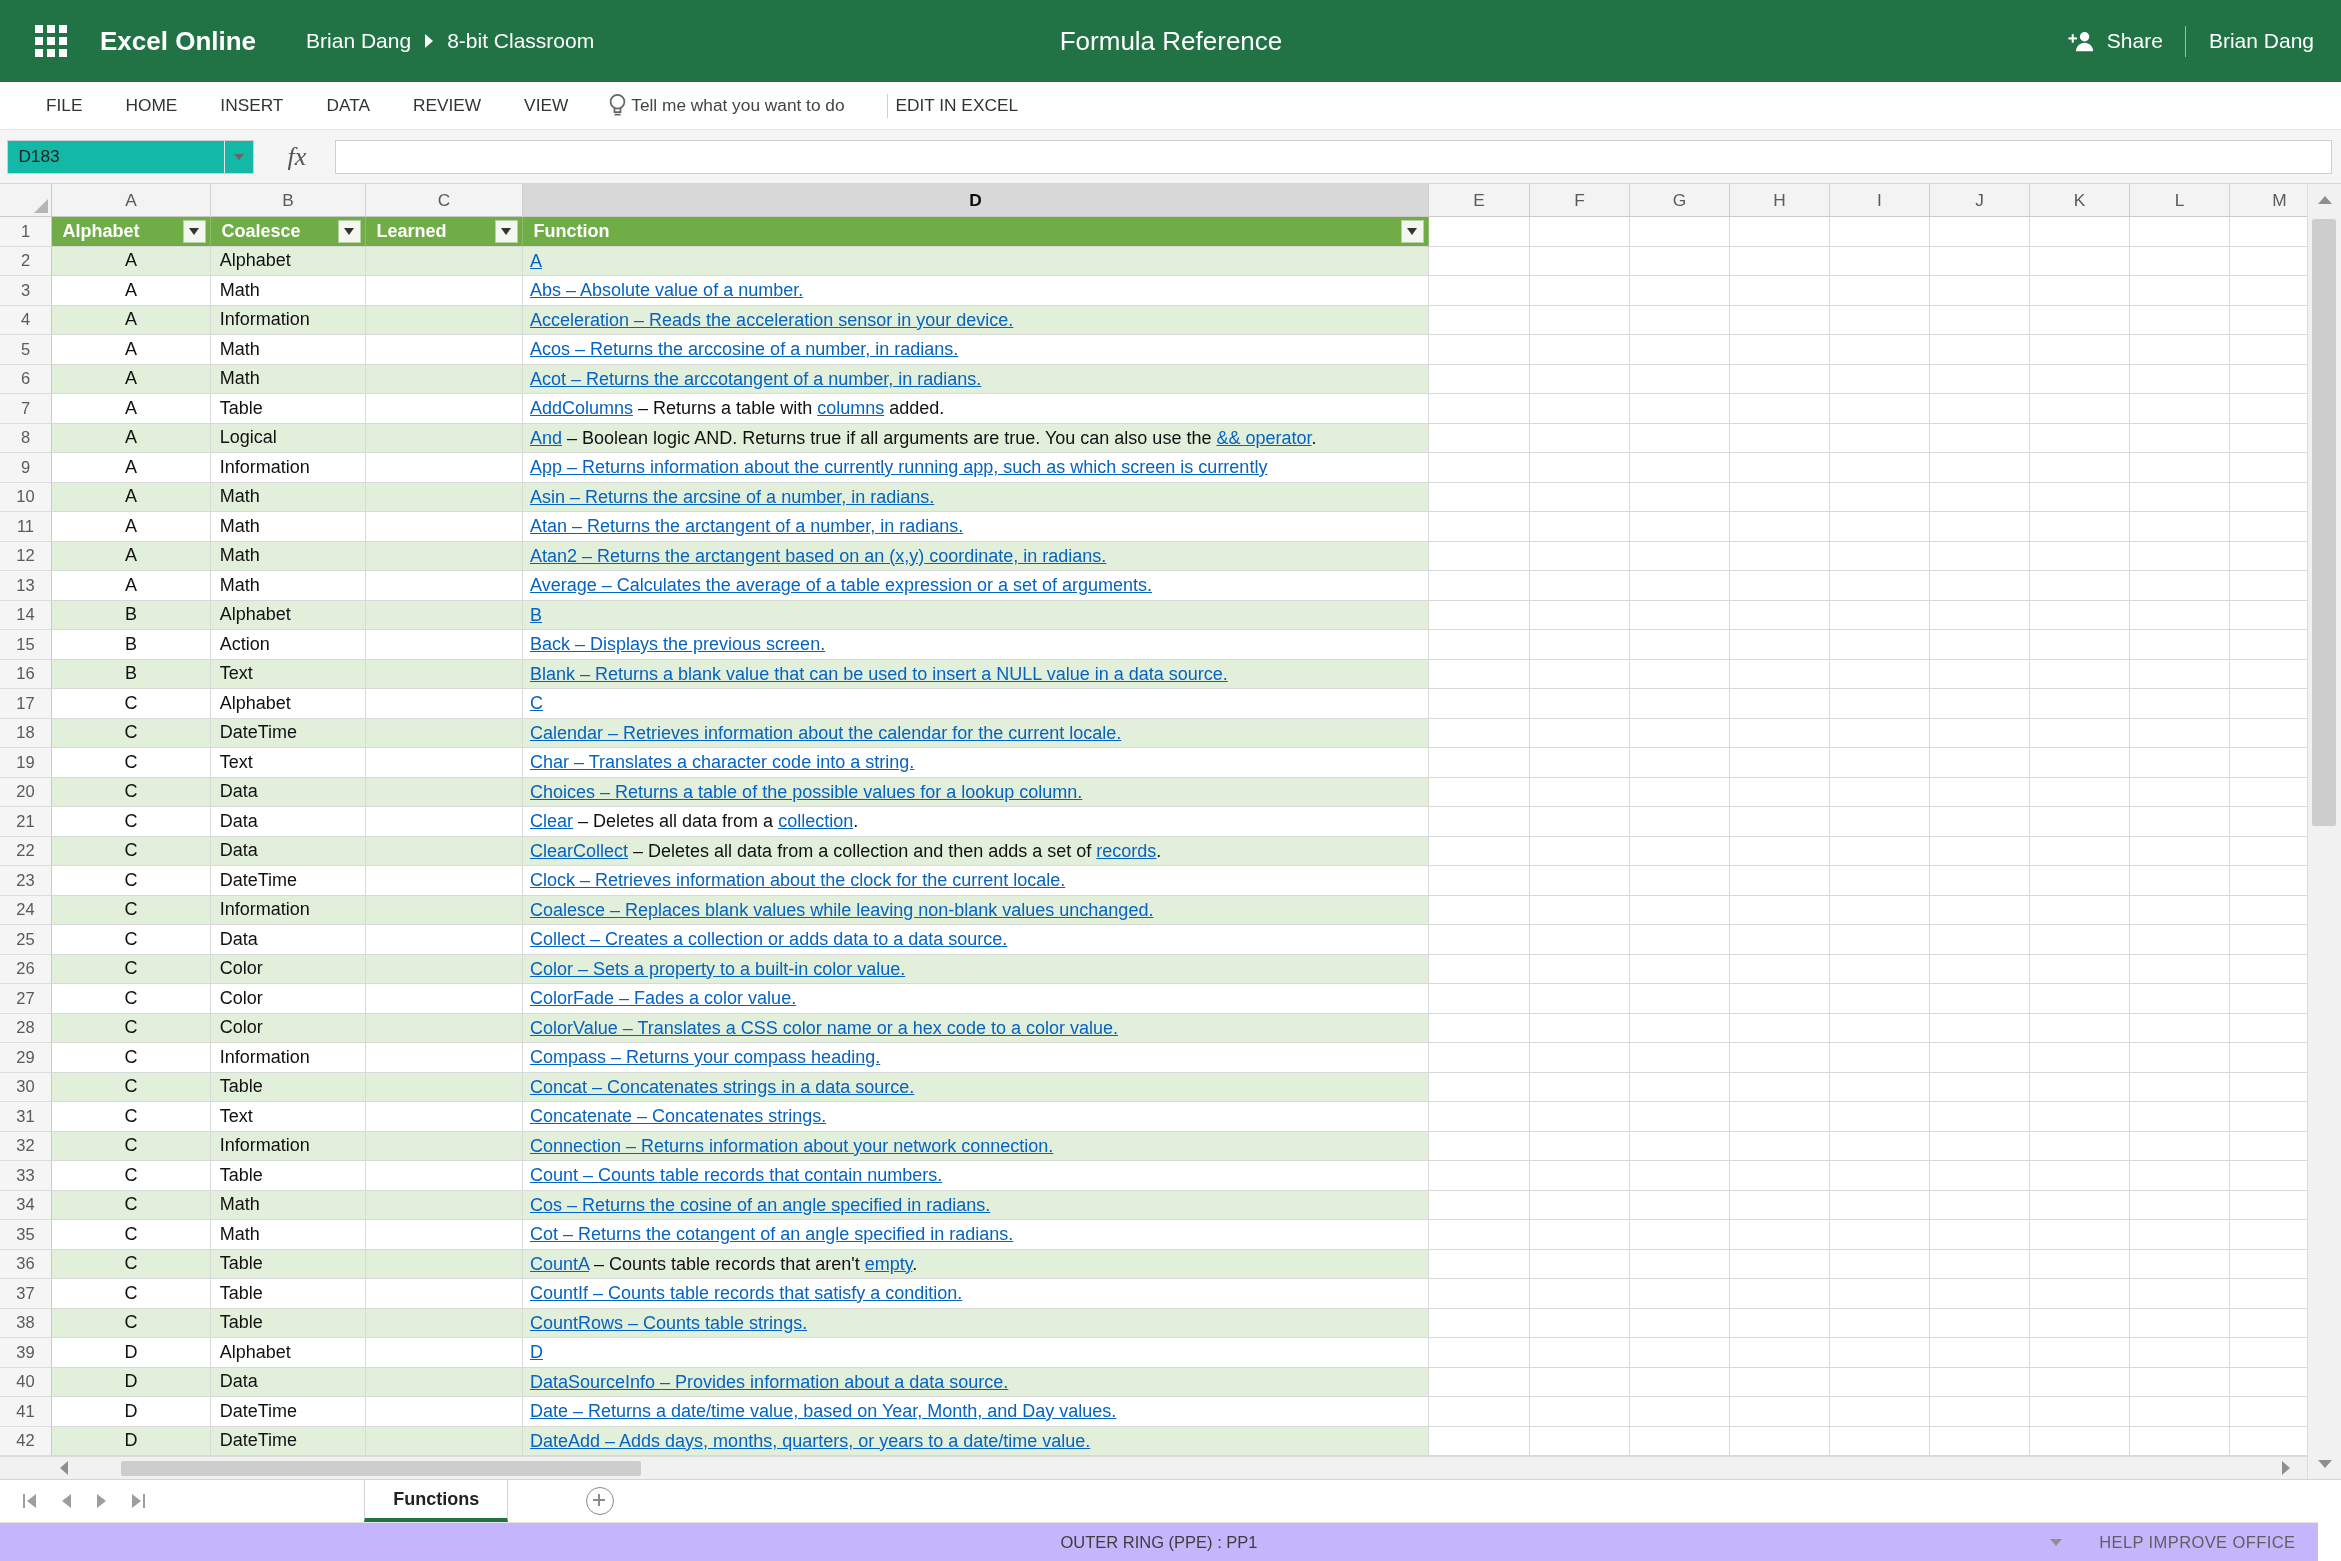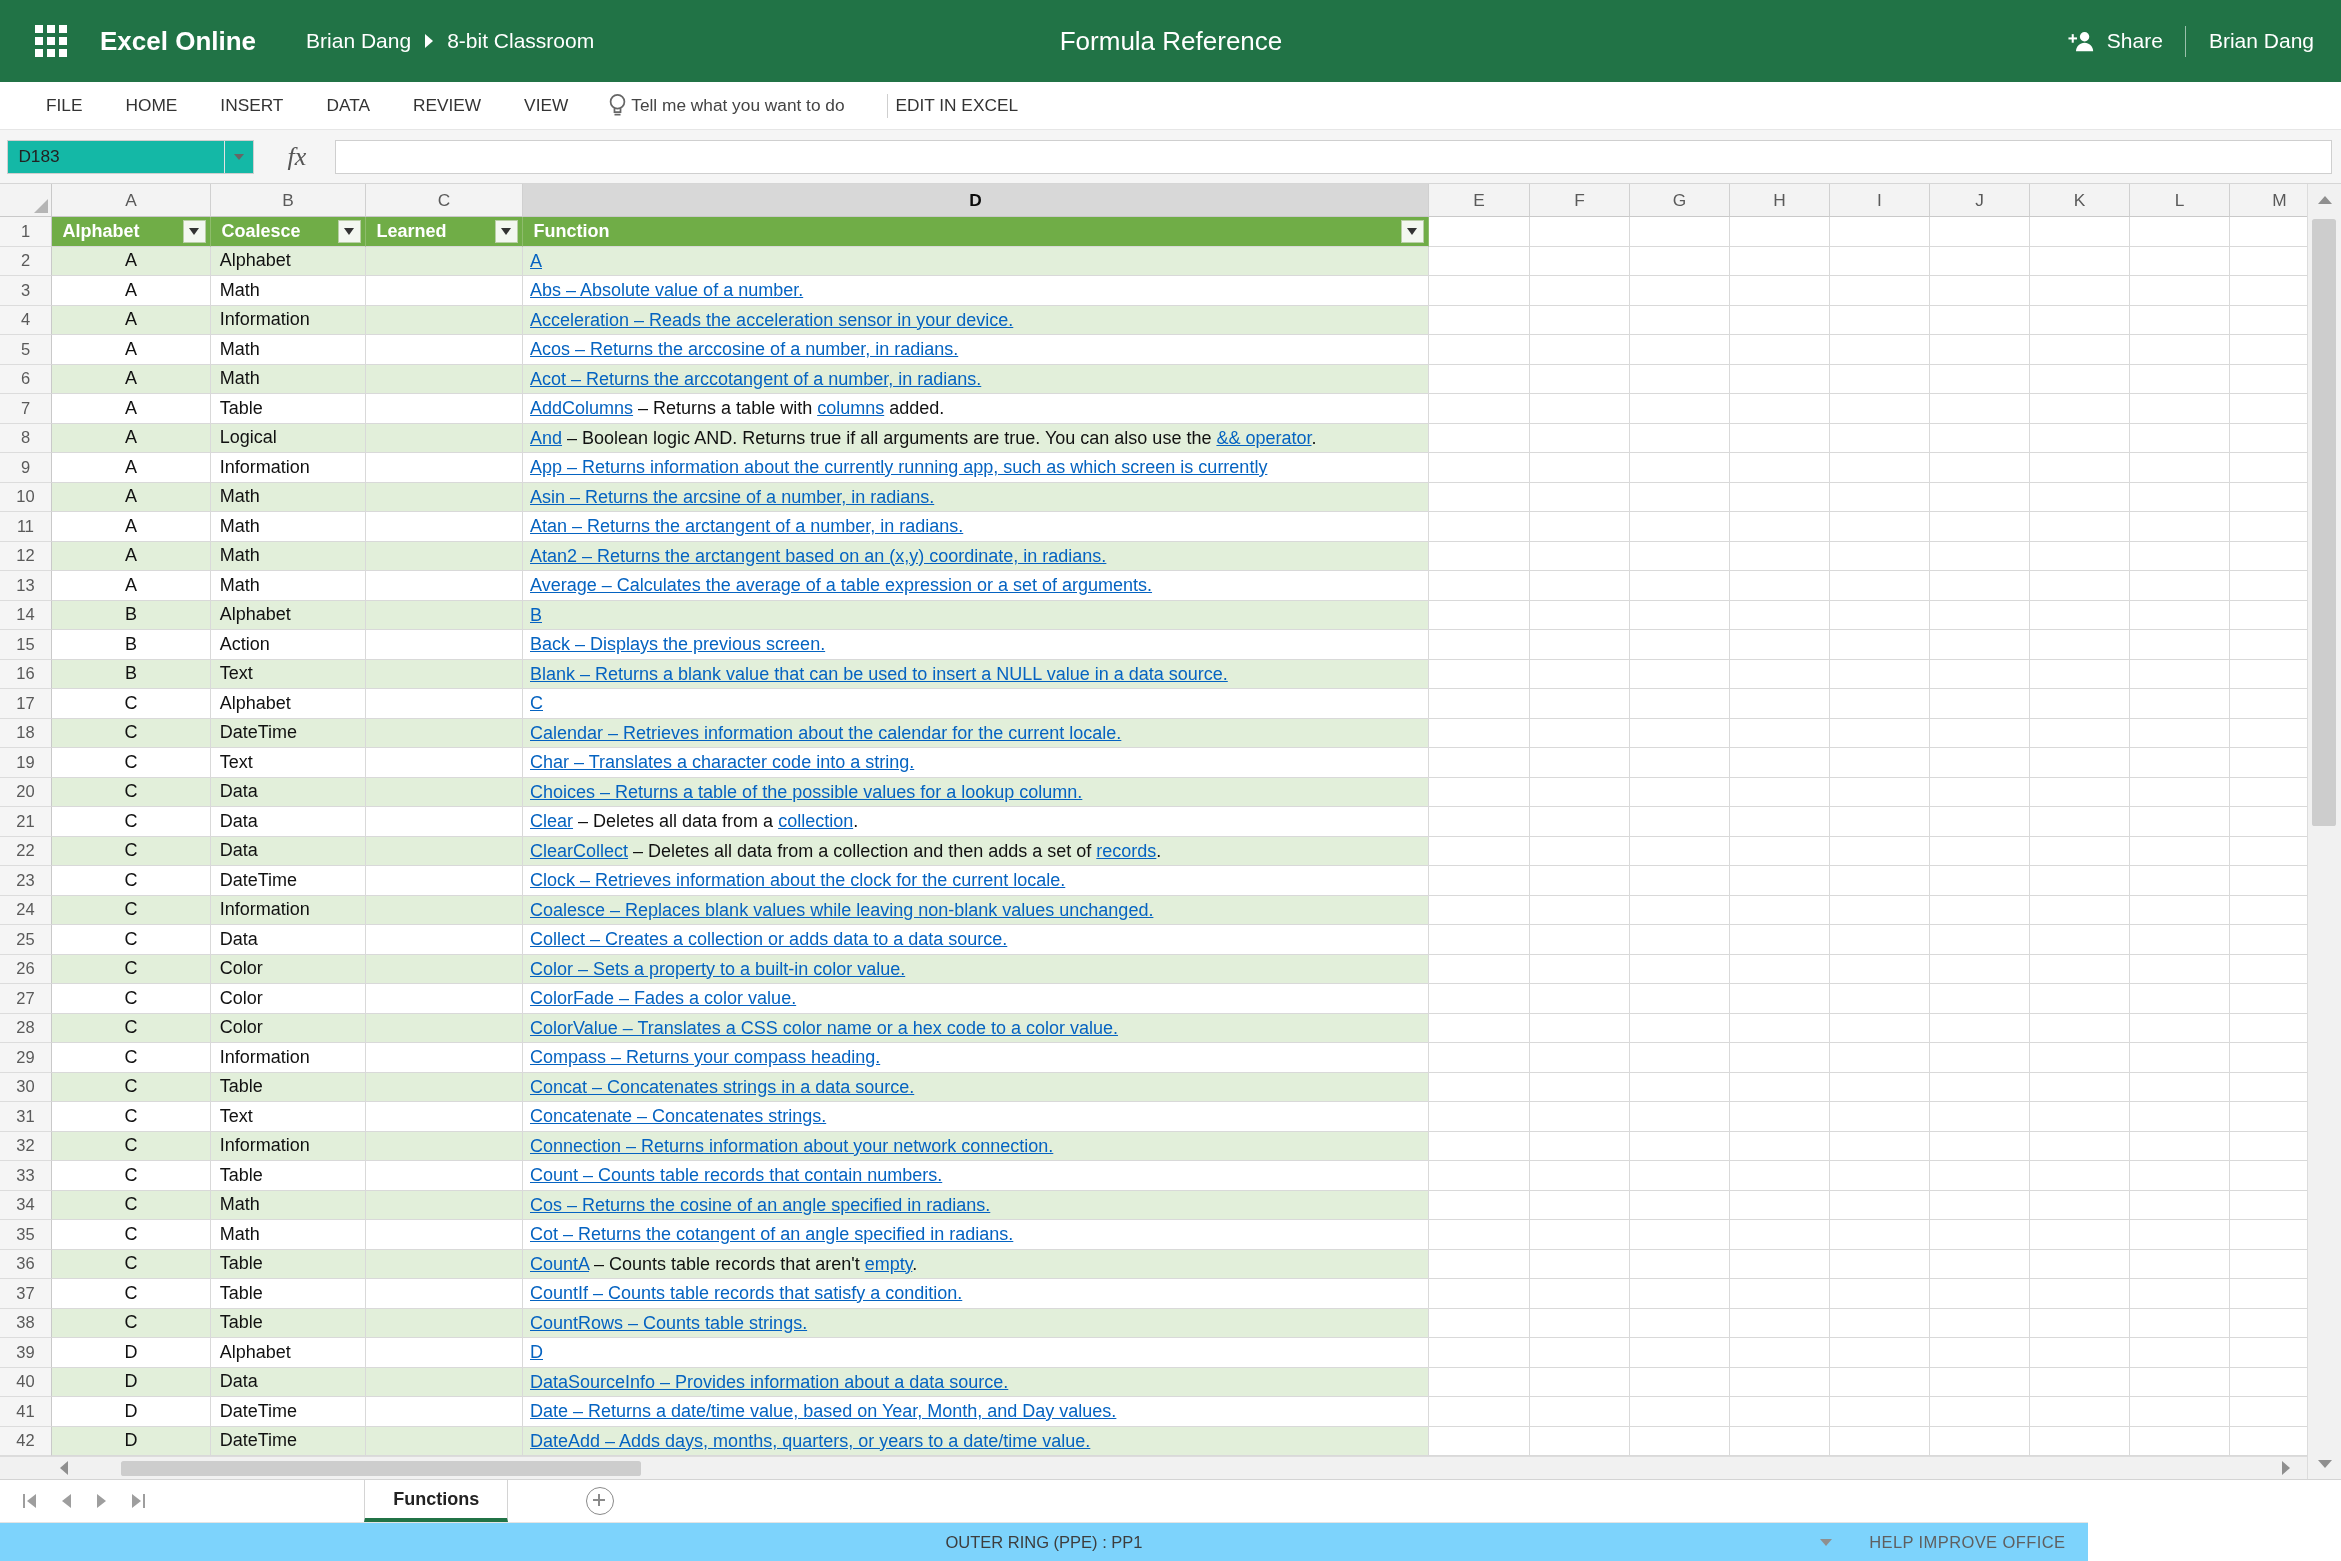--- a/index.html
+++ b/index.html
@@ -72,21 +72,21 @@
   .navbtns { display:flex; align-items:center; gap:26px; padding-left:22.6px; }
   .navbtn { display:flex; align-items:center; gap:1.7px; cursor:pointer; }
   .navbar-i { width:2.6px; height:14px; background:#9e9e9e; }
   .ntri-left { width:0; height:0; border-top:7.8px solid transparent; border-bottom:7.8px solid transparent; border-right:9.5px solid #9e9e9e; }
   .ntri-right { width:0; height:0; border-top:7.8px solid transparent; border-bottom:7.8px solid transparent; border-left:9.5px solid #9e9e9e; }
   .tab { margin-left:219px; height:100%; display:flex; align-items:center; padding:12px 28px; background:#fff; border-left:0.9px solid #d4d4d4; border-right:0.9px solid #d4d4d4; border-bottom:4.3px solid #217346; font-size:18px; font-weight:700; color:#222; cursor:pointer; }
   .addsheet { margin-left:78px; width:28px; height:28px; border-radius:50%; border:1.7px solid #8a8a8a; position:relative; cursor:pointer; flex:none; }
   .addsheet::before { content:''; position:absolute; left:6px; top:11.3px; width:12px; height:1.7px; background:#8a8a8a; }
   .addsheet::after { content:''; position:absolute; left:11.3px; top:6px; width:1.7px; height:12px; background:#8a8a8a; }
   
-  .statusbar { position:absolute; top:1522px; left:0; width:2088px; height:39px; background:#7dd3fc; border-top:0.9px solid #e4e4e4; font-size:16.5px; color:#3d3d3d; }
+  .statusbar { position:absolute; top:1522px; left:0; width:2318px; height:39px; background:#c4b5fd; border-top:0.9px solid #e4e4e4; font-size:16.5px; color:#3d3d3d; }
   .status-left { position:absolute; left:50%; transform:translateX(-50%); top:0; height:100%; display:flex; align-items:center; white-space:nowrap; }
   .status-caret { position:absolute; right:256px; top:0; height:100%; display:flex; align-items:center; cursor:pointer; }
   .status-caret .tri-down { border-left-width:6px; border-right-width:6px; border-top-width:7px; }
   .status-right { position:absolute; right:22.6px; top:0; height:100%; display:flex; align-items:center; color:#5f5f5f; letter-spacing:0.4px; white-space:nowrap; cursor:pointer; }
 </style>
 </head>
 <body>
 
 <div class="topbar">
   <div class="waffle">

